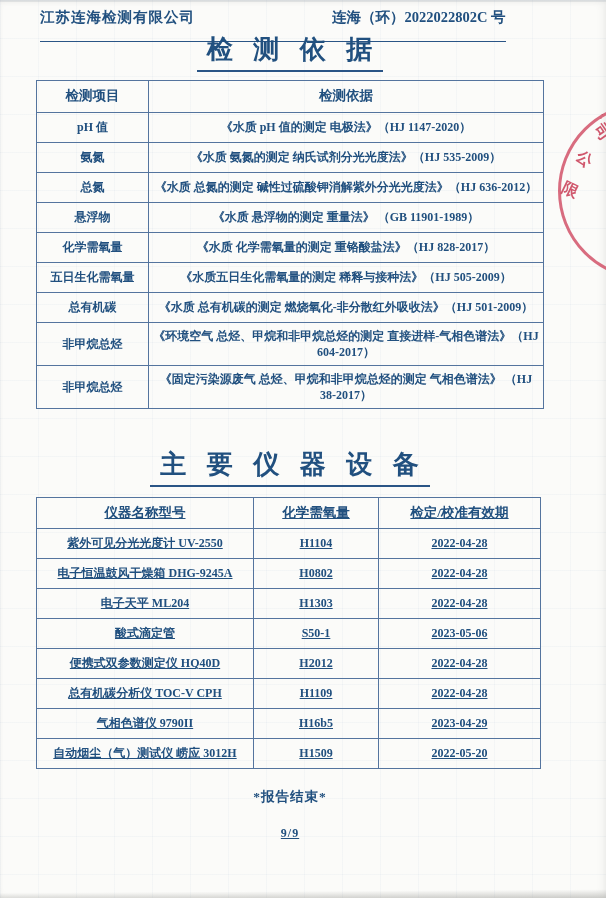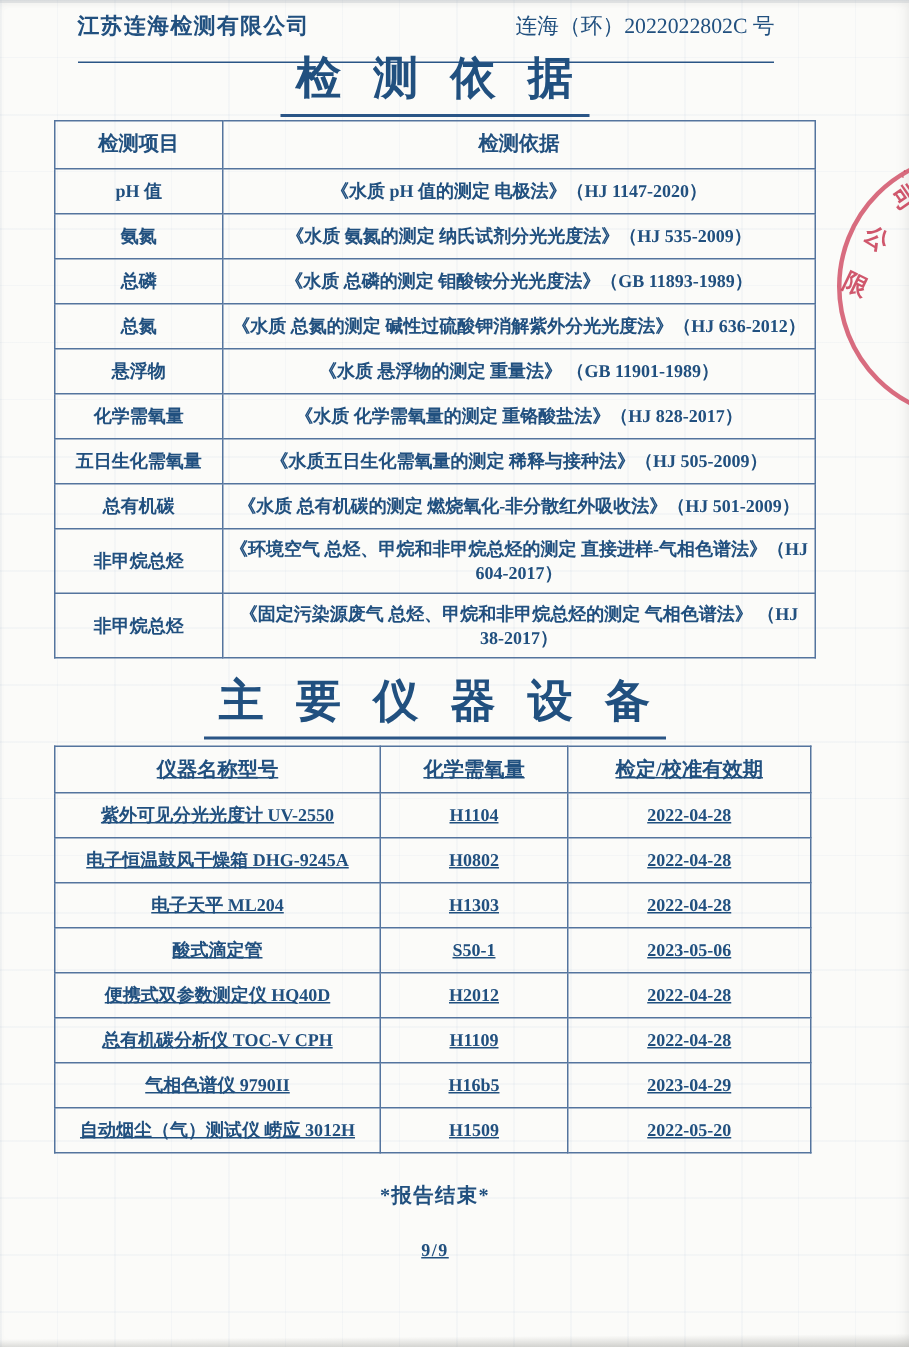--- a/index.html
+++ b/index.html
@@ -13,35 +13,35 @@
     margin:0;
     background:#fbfbf9;
     background-image:
       repeating-linear-gradient(to right, rgba(120,150,190,.055) 0 1px, transparent 1px 38px),
       repeating-linear-gradient(to bottom, rgba(120,150,190,.055) 0 1px, transparent 1px 38px);
     overflow:hidden;
     color:#21507f;
     box-shadow: inset -3px 0 8px rgba(0,0,0,.05), inset 0 3px 4px rgba(0,0,0,.03);
   }
   
-  .hdr{position:absolute;top:8px;left:40px;width:488px;display:flex;justify-content:center;}
+  .hdr{position:absolute;top:8px;left:40px;width:488px;display:flex;justify-content:flex-start;}
   .hdr .left{
     font-size:14.5px;font-weight:bold;letter-spacing:1px;
     border-bottom:1.5px solid #2a5586;width:292px;padding-bottom:3px;
   }
   .hdr .right{
-    font-size:14.5px;font-weight:normal;
+    font-size:14.5px;font-weight:bold;
     border-bottom:1.5px solid #2a5586;padding-bottom:14px;white-space:nowrap;
   }
   
   .sec-title{
     position:absolute;left:0;width:580px;text-align:center;
   }
   .sec-title span{
-    display:inline-block;font-size:30px;font-weight:bold;letter-spacing:7px;
+    display:inline-block;font-size:26px;font-weight:bold;letter-spacing:7px;
     border-bottom:2px solid #2a5586;padding:0 4px 3px 10px;
   }
   .t-title1{top:32px;}
   .t-title2{top:447px;}
   
   table{border-collapse:collapse;position:absolute;left:36px;table-layout:fixed;}
   th,td{
     border:1px solid #54749e;
     text-align:center;vertical-align:middle;
     font-weight:bold;color:#21507f;
@@ -116,24 +116,20 @@
       <tbody>
         <tr>
           <td>pH 值</td>
           <td>《水质 pH 值的测定  电极法》（HJ 1147-2020）</td>
         </tr>
         <tr>
           <td>氨氮</td>
           <td>《水质 氨氮的测定 纳氏试剂分光光度法》（HJ 535-2009）</td>
         </tr>
         <tr>
-          <td>总磷</td>
-          <td>《水质 总磷的测定 钼酸铵分光光度法》（GB 11893-1989）</td>
-        </tr>
-        <tr>
           <td>总氮</td>
           <td>《水质 总氮的测定 碱性过硫酸钾消解紫外分光光度法》（HJ 636-2012）</td>
         </tr>
         <tr>
           <td>悬浮物</td>
           <td>《水质 悬浮物的测定 重量法》 （GB 11901-1989）</td>
         </tr>
         <tr>
           <td>化学需氧量</td>
           <td>《水质 化学需氧量的测定 重铬酸盐法》（HJ 828-2017）</td>

